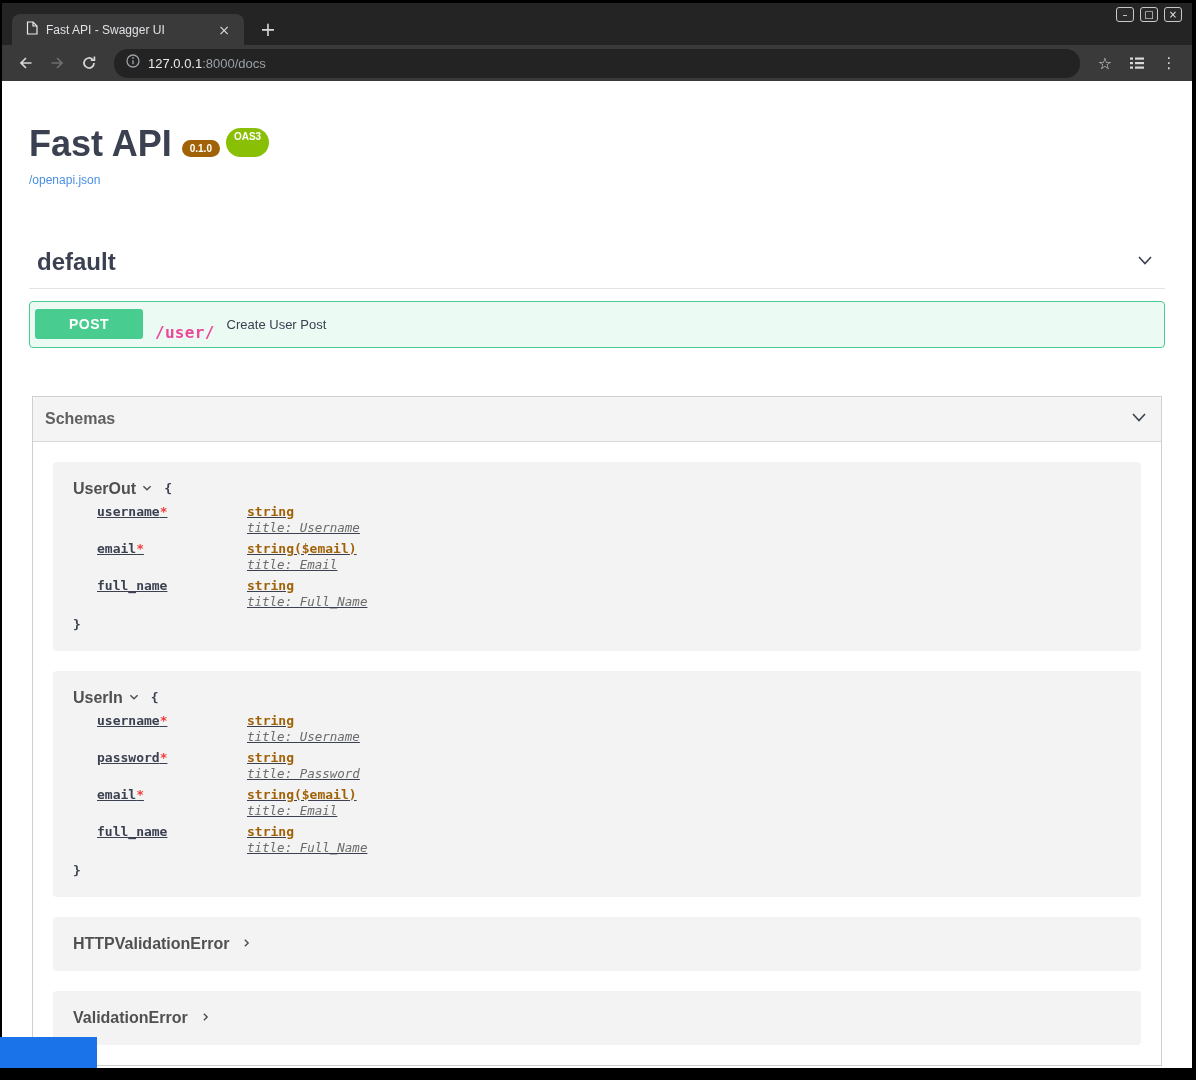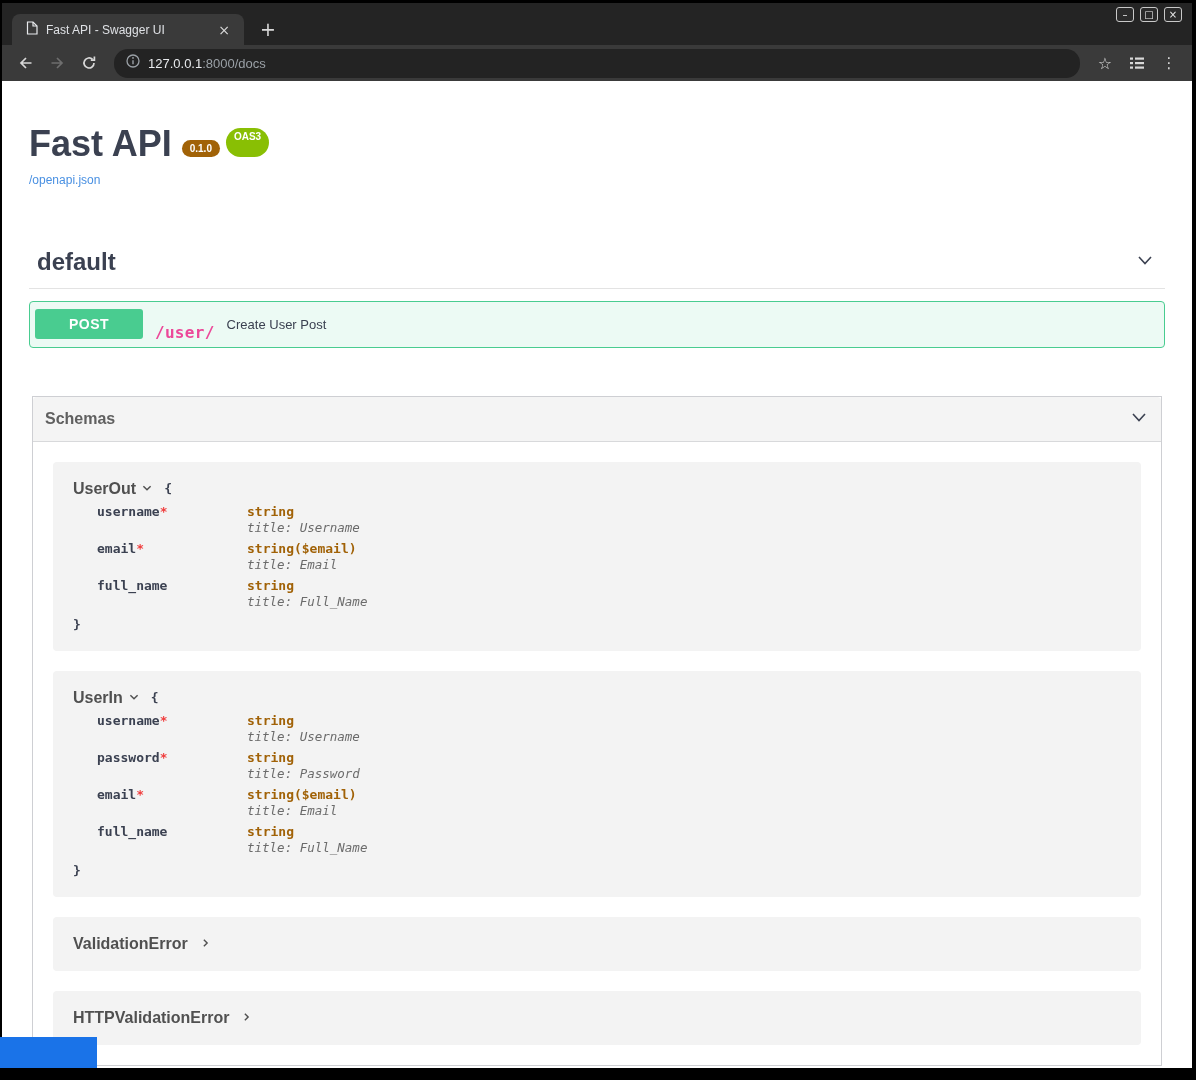--- a/index.html
+++ b/index.html
@@ -133,21 +133,21 @@
     padding:18px 20px; margin-bottom:20px;
   }
   .model-box:last-child { margin-bottom:0; }
   .model-head { display:flex; align-items:center; gap:5px; cursor:pointer; }
   .model-name { font-size:16px; font-weight:700; color:#505050; }
   .brace {
     font-family:"DejaVu Sans Mono", monospace; font-weight:700;
     color:#3b4151; font-size:13px;
   }
   .brace-open { margin-left:6px; }
-  .props { margin:6px 0 2px 24px; }
+  .props { margin:6px 0 2px 24px;text-decoration:underline; }
   .prop-row { display:flex; margin-bottom:6px; }
   .prop-name {
     width:150px; font-family:"DejaVu Sans Mono", monospace;
     font-size:13px; font-weight:700; color:#3b4151;
   }
   .star { color:#f03e3e; }
   .prop-type-line {
     font-family:"DejaVu Sans Mono", monospace; font-size:13px;
     font-weight:700; color:#a16207;
   }
@@ -346,37 +346,37 @@
                 <div>
                   <div class="prop-type-line"><span>string</span><span></span></div>
                   <div class="prop-title-line">title: Full_Name</div>
                 </div>
               </div>
             </div>
             <span class="brace">}</span>
           </div>
 
           <div class="model-box model-collapsed">
+            <span class="model-name">HTTPValidationError</span>
+            <span>
+              <svg width="11" height="12" viewBox="0 0 20 20">
+                  <path d="M7 4 L13 10 L7 16" fill="none" stroke="#505050" stroke-width="2.6"></path>
+                </svg>
+            </span>
+          </div>
+
+          <div class="model-box model-collapsed">
             <span class="model-name">ValidationError</span>
             <span>
               <svg width="11" height="12" viewBox="0 0 20 20">
                   <path d="M7 4 L13 10 L7 16" fill="none" stroke="#505050" stroke-width="2.6"></path>
                 </svg>
             </span>
           </div>
 
-          <div class="model-box model-collapsed">
-            <span class="model-name">HTTPValidationError</span>
-            <span>
-              <svg width="11" height="12" viewBox="0 0 20 20">
-                  <path d="M7 4 L13 10 L7 16" fill="none" stroke="#505050" stroke-width="2.6"></path>
-                </svg>
-            </span>
-          </div>
-
         </div>
       </div>
 
     </div>
   </div>
 </div>
 
 <div class="status-bubble"></div>
 
 </body></html>

